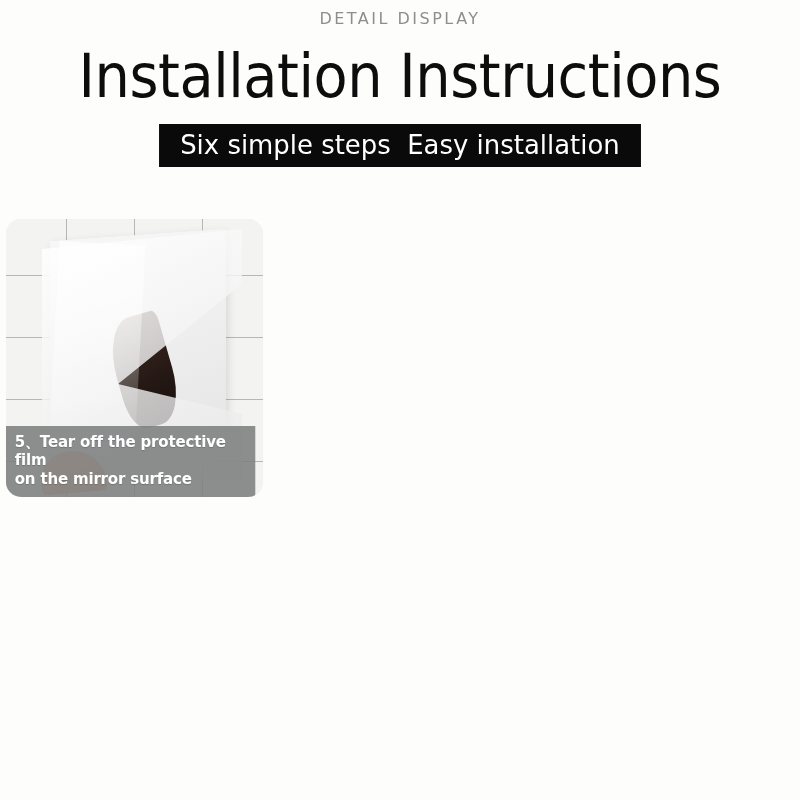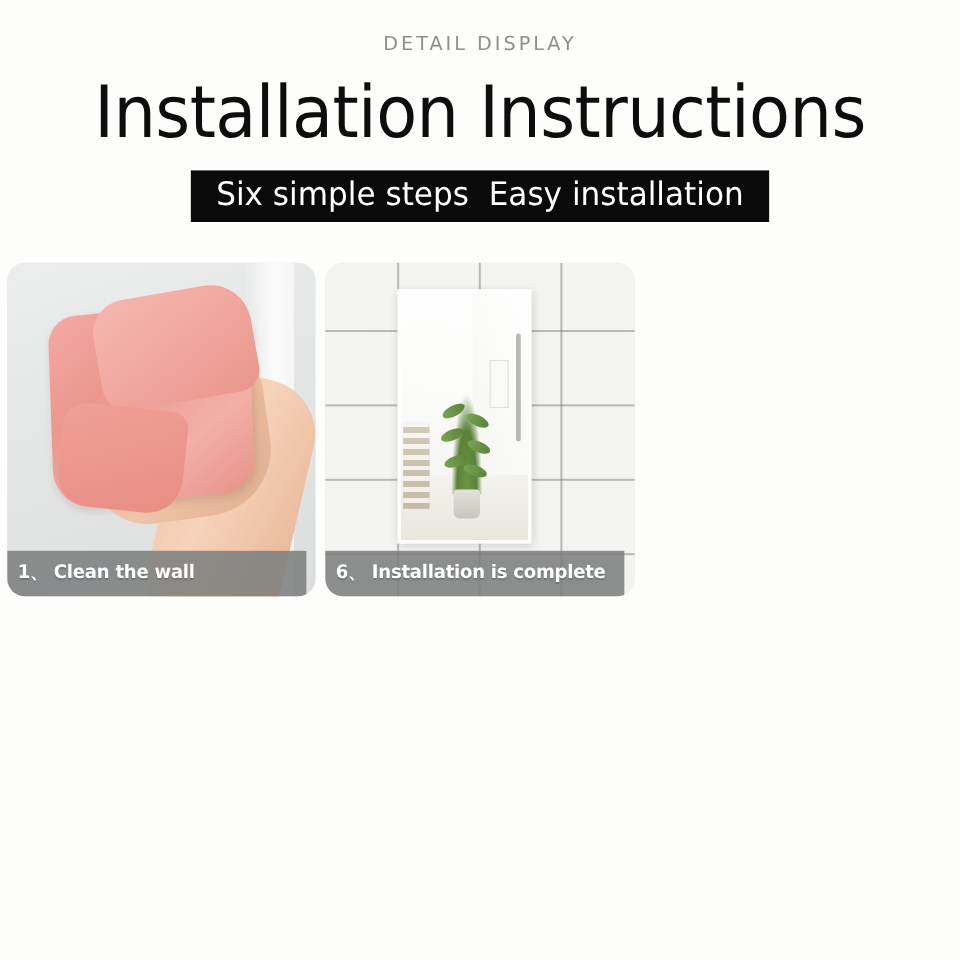--- a/index.html
+++ b/index.html
@@ -13,21 +13,21 @@
     position: relative;
   }
 
   
   .eyebrow {
     text-align: center;
     font-size: 16px;
     letter-spacing: 2.5px;
     color: #8e8e8e;
     font-weight: 400;
-    padding-top: 27px;
+    padding-top: 9px;
     font-family: "DejaVu Sans", sans-serif;
   }
 
   .headline {
     text-align: center;
     font-size: 60px;
     line-height: 1.0;
     font-weight: 400;
     color: #0d0d0d;
     letter-spacing: -0.5px;
@@ -433,58 +433,31 @@
 <body>
 
 <div class="eyebrow">DETAIL DISPLAY</div>
 <h1 class="headline">Installation Instructions</h1>
 <div class="subtitle-wrap">
   <div class="subtitle-bar">Six simple steps  Easy installation</div>
 </div>
 
 <div class="grid">
 
+
+
+
+
   <div class="panel">
-    <div class="scene s1">
-      <div class="wall-edge"></div>
-      <div class="forearm"></div>
-      <div class="palm"></div>
-      <div class="fing f1"></div>
-      <div class="fing f2"></div>
-      <div class="fing f3"></div>
-      <div class="fing f4"></div>
-      <div class="cloth"></div>
-      <div class="cloth2"></div>
-      <div class="cloth3"></div>
+    <div class="scene s5">
+      <div class="tilewall"></div>
+      <div class="mirror"></div>
+      <div class="reflect"></div>
+      <div class="film"></div>
+      <div class="film-hi"></div>
+      <div class="fingertip"></div>
     </div>
-    <div class="caption">1、 Clean the wall</div>
+    <div class="caption tall">5、Tear off the protective film
+ on the mirror surface</div>
   </div>
 
 
-
-
-
-  <div class="panel">
-    <div class="scene s6">
-      <div class="tilewall"></div>
-      <div class="mframe">
-        <div class="room">
-          <div class="rwall"></div>
-          <div class="rfloor"></div>
-          <div class="shelf"></div>
-          <div class="plant">
-            <div class="leaf" style="left:-8px;top:10px;transform:rotate(-28deg)"></div>
-            <div class="leaf" style="left:12px;top:18px;transform:rotate(26deg)"></div>
-            <div class="leaf" style="left:-9px;top:30px;transform:rotate(-22deg)"></div>
-            <div class="leaf" style="left:13px;top:40px;transform:rotate(22deg)"></div>
-            <div class="leaf" style="left:-6px;top:52px;transform:rotate(-18deg)"></div>
-            <div class="leaf" style="left:10px;top:60px;transform:rotate(18deg)"></div>
-          </div>
-          <div class="plant-pot"></div>
-          <div class="door"></div>
-          <div class="pic"></div>
-        </div>
-      </div>
-    </div>
-    <div class="caption">6、 Installation is complete</div>
-  </div>
-
 </div>
 
 </body></html>

